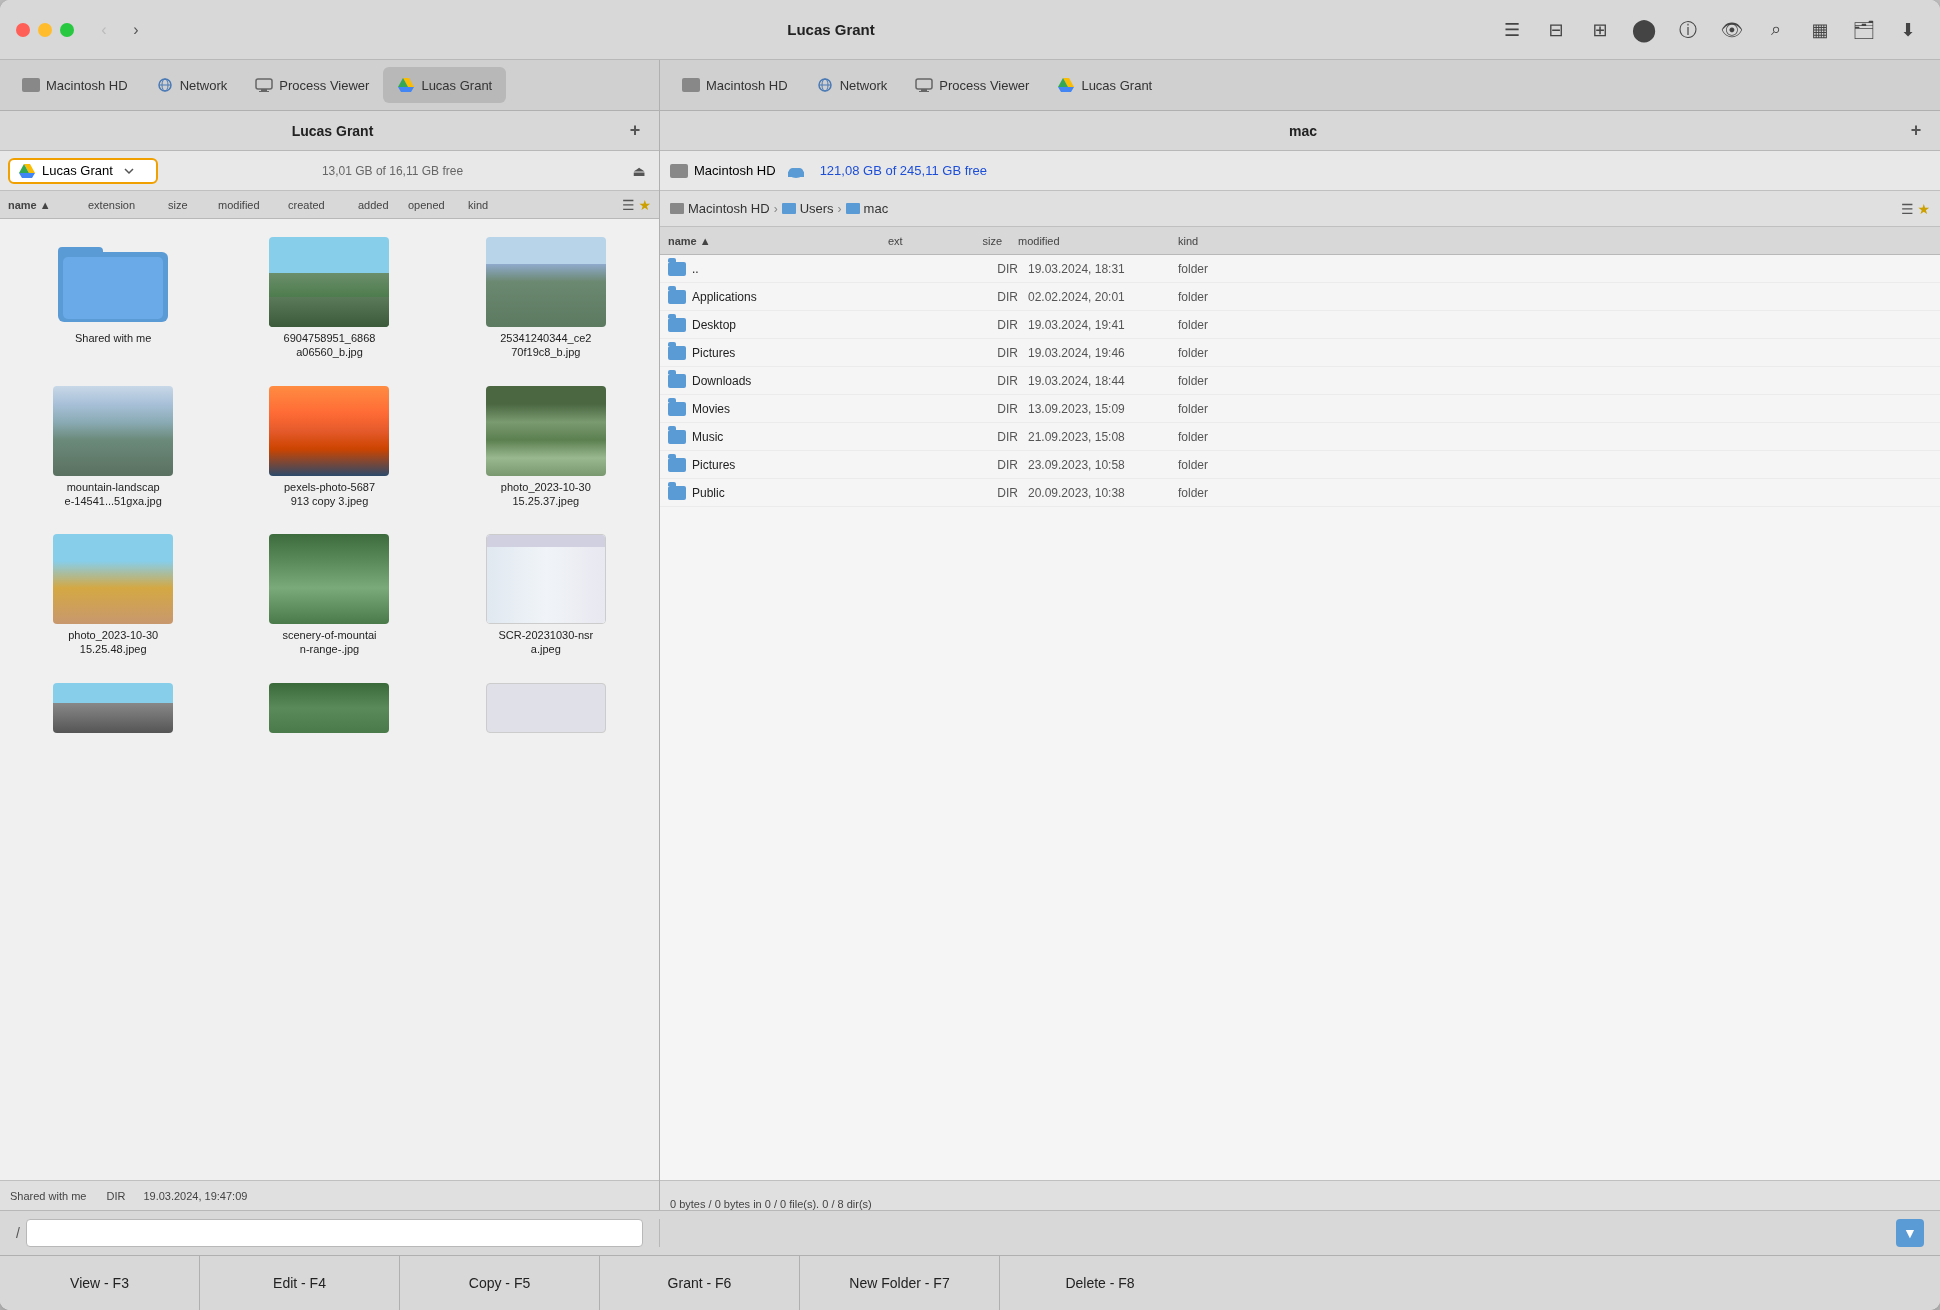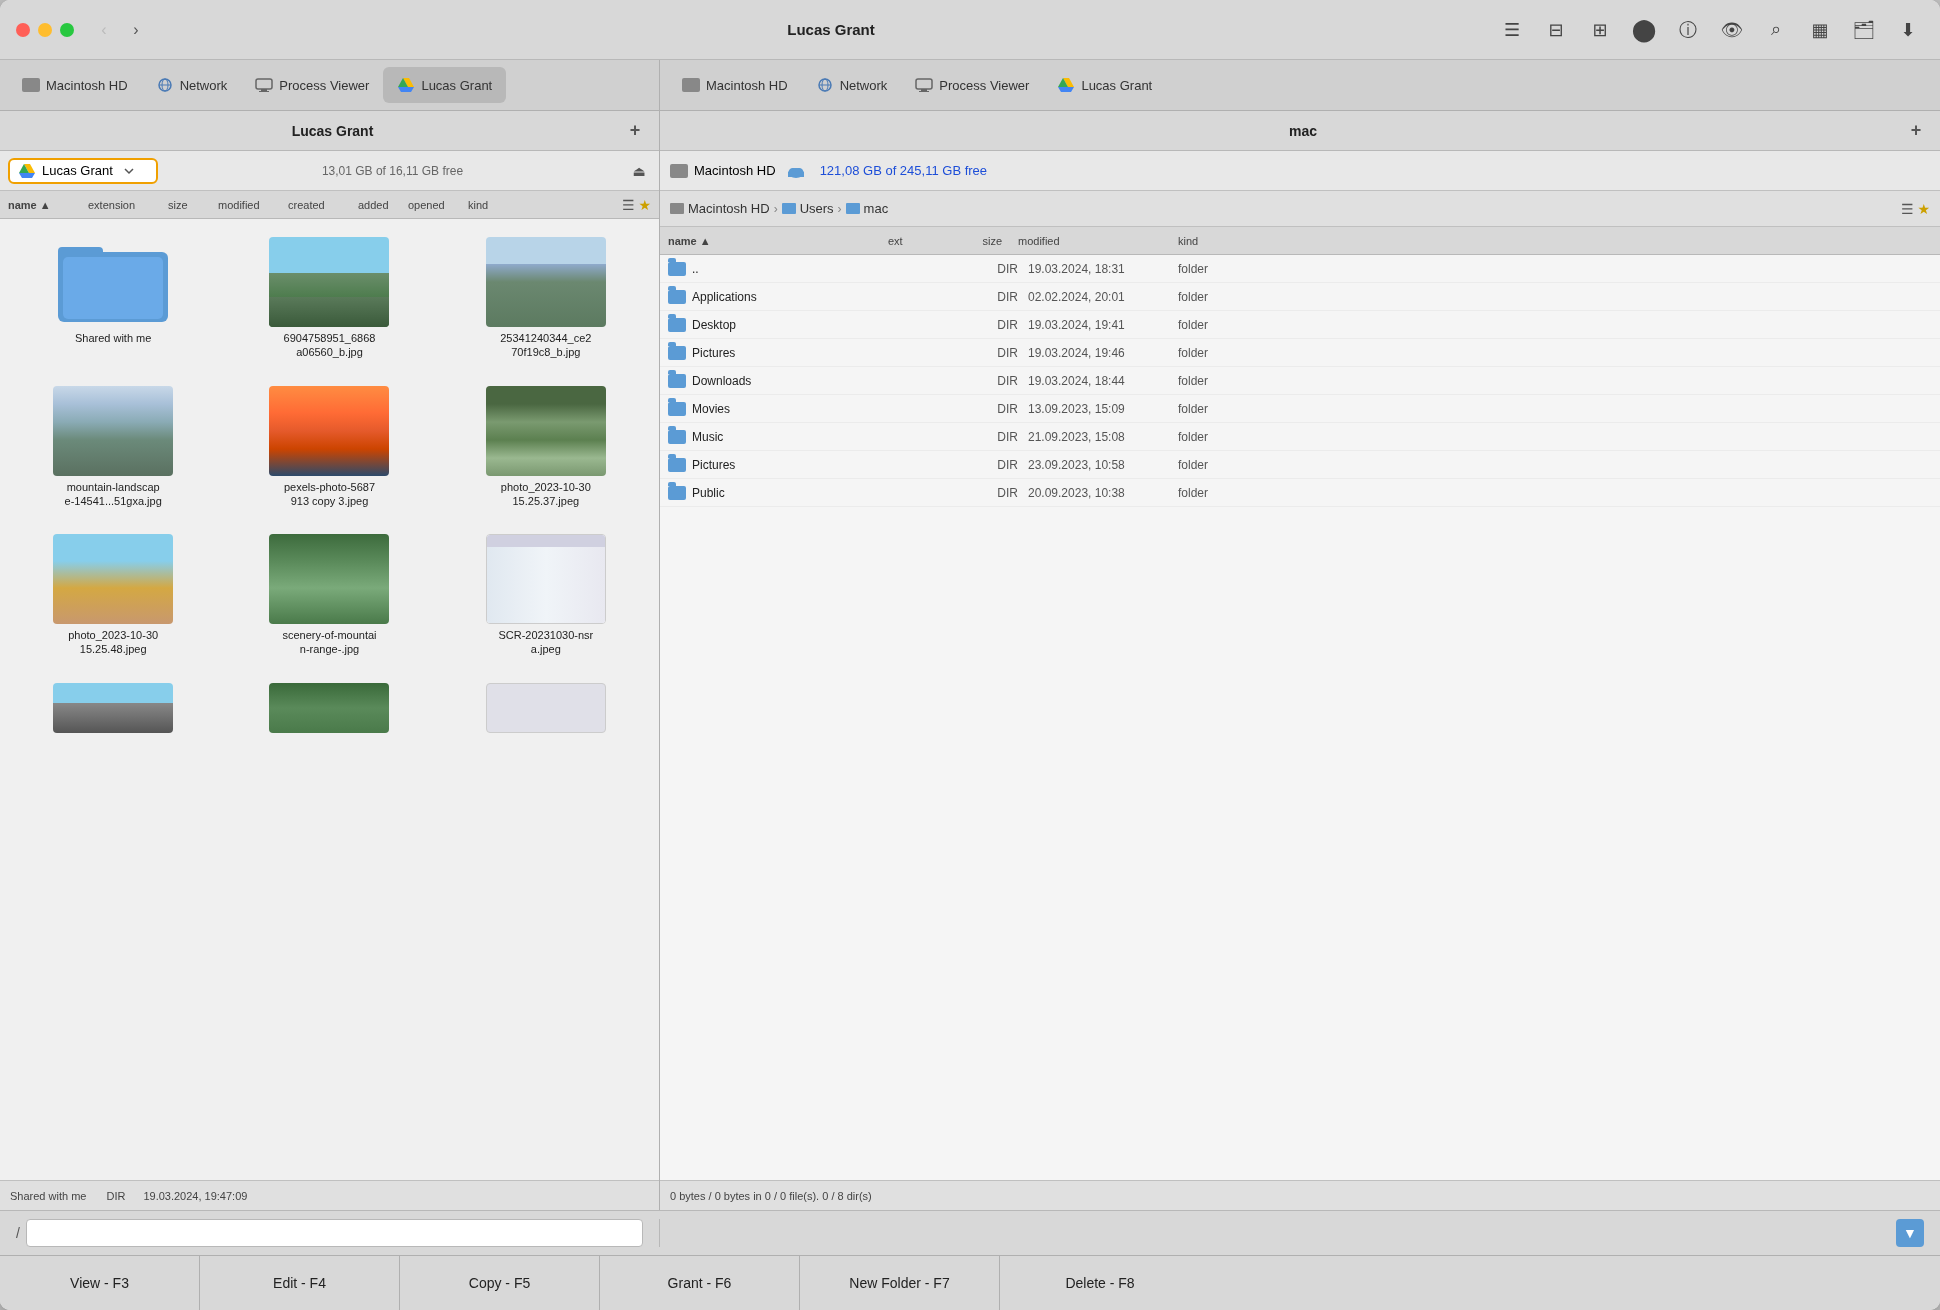--- a/index.html
+++ b/index.html
@@ -471,21 +471,21 @@
       height: 4px;
       background: #5b9bd5;
       border-radius: 2px 2px 0 0;
     }
 
     
     .right-status-bar {
       height: 30px;
       background: #e0e0e0;
       display: flex;
-      align-items: center;
+      align-items: flex-end;
       padding: 0 10px;
       font-size: 11px;
       color: #444;
       border-top: 1px solid #c0c0c0;
       flex-shrink: 0;
     }
 
     
     .bottom-bar {
       height: 55px;

